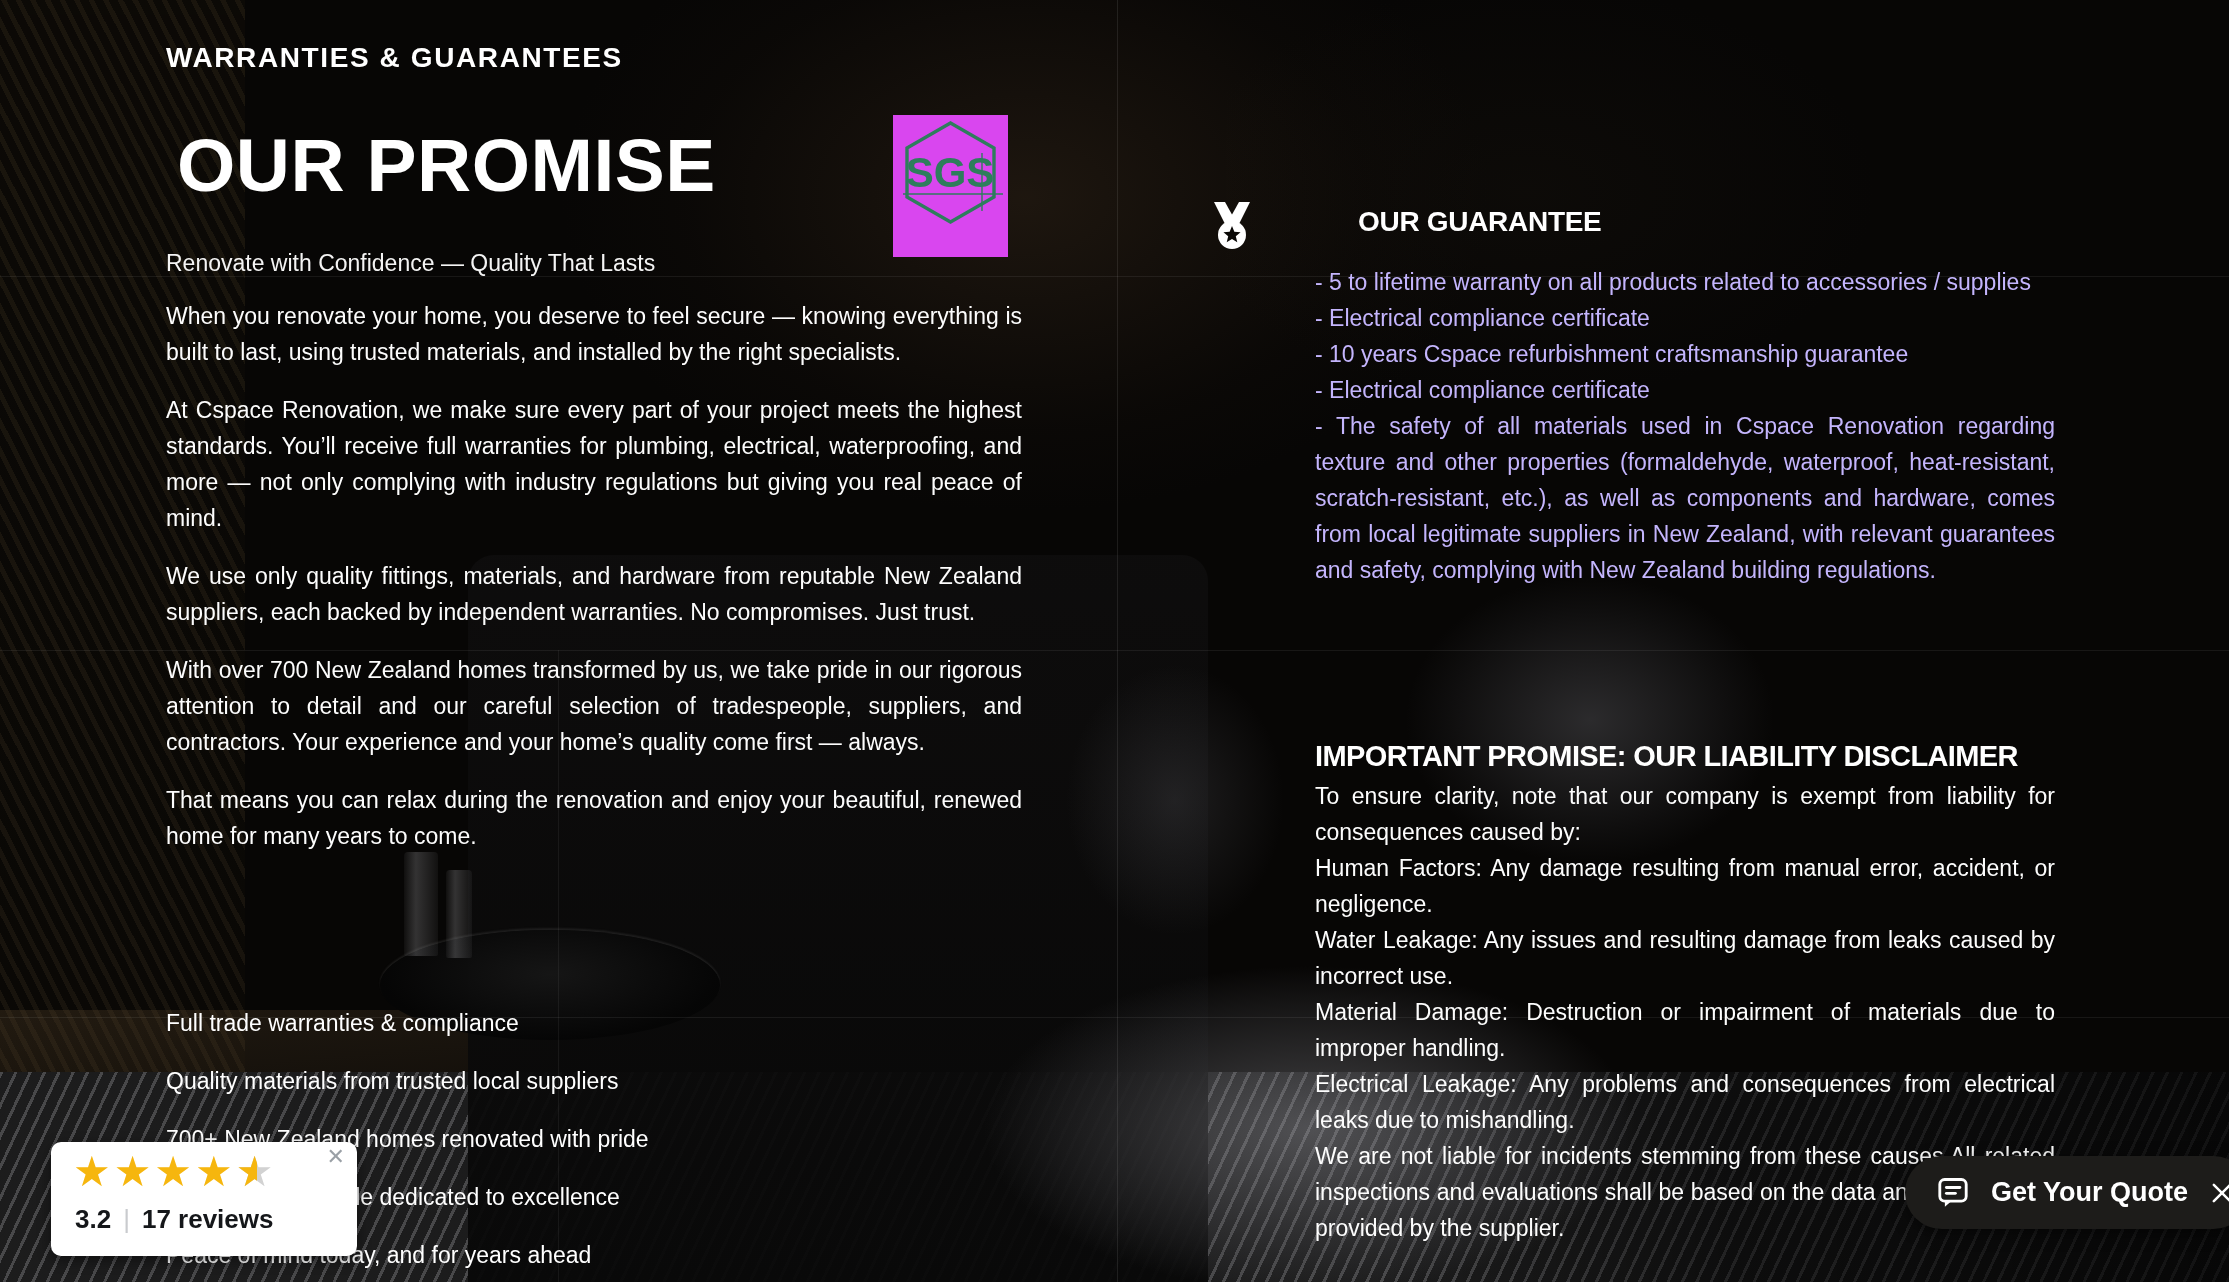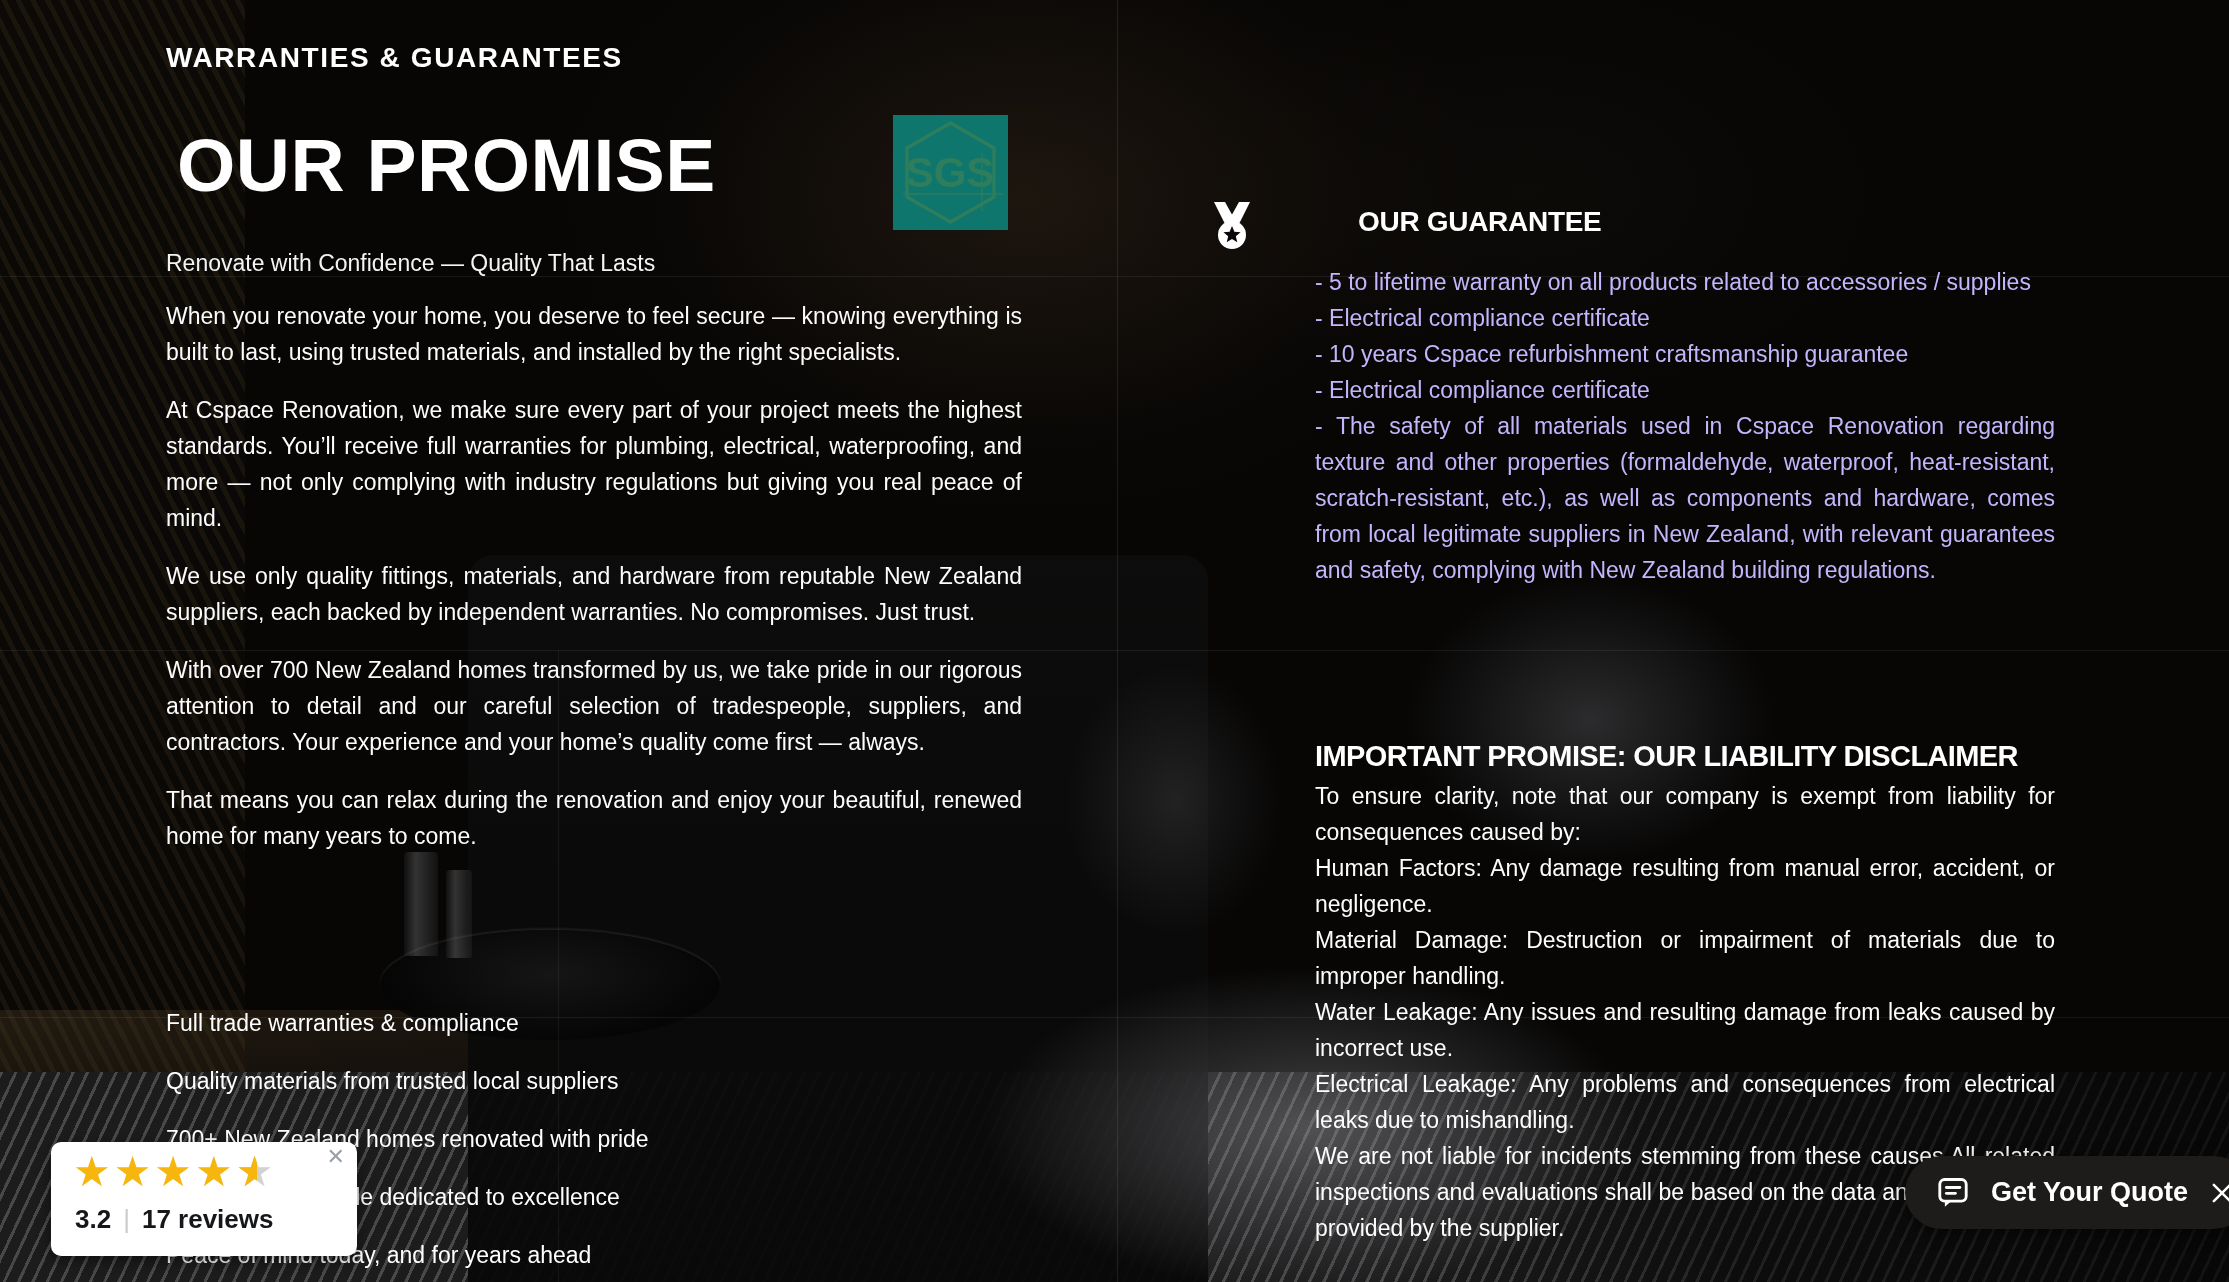--- a/index.html
+++ b/index.html
@@ -48,21 +48,21 @@
   .vline.half{ top:650px; height:632px; background:rgba(255,255,255,.06); }
   
   .eyebrow{ position:absolute; left:166px; top:42px; font-size:28px; font-weight:700; letter-spacing:1.6px; }
   .title{ position:absolute; left:177px; top:128px; font-size:75px; font-weight:800; letter-spacing:.5px; line-height:1; }
   .subtitle{ position:absolute; left:166px; top:248px; font-size:23px; line-height:30px; color:#f4f4f4; }
   .col-left{ position:absolute; left:166px; top:298px; width:856px; }
   .col-left p{ font-size:23px; line-height:36px; text-align:justify; margin:0 0 22px 0; color:#fdfdfd; }
   .features{ position:absolute; left:166px; top:1005px; width:860px; }
   .features div{ font-size:23px; line-height:36px; margin-bottom:22px; }
   
-  .sgs{ position:absolute; left:893px; top:115px; width:115px; height:115px; background:#0f766e; }
+  .sgs{ position:absolute; left:893px; top:115px; width:115px; height:142px; background:#d946ef; }
   
   .medal{ position:absolute; left:1208px; top:202px; width:48px; height:52px; }
   .g-head{ position:absolute; left:1315px; top:206px; font-size:28px; font-weight:800; letter-spacing:-.3px;margin-left:43px; }
   .g-list{ position:absolute; left:1315px; top:264px; width:740px; }
   .g-list div{ font-size:23px; line-height:36px; text-align:justify; color:#c4b5fd; }
   .d-head{ position:absolute; left:1315px; top:740px; font-size:29px; font-weight:800; letter-spacing:-.6px; }
   .d-list{ position:absolute; left:1315px; top:778px; width:740px; }
   .d-list div{ font-size:23px; line-height:36px; text-align:justify; color:#fdfdfd; }
   
   .rev{ position:absolute; left:51px; top:1142px; width:306px; height:114px; background:#fff; border-radius:10px;
@@ -149,22 +149,22 @@
     <div>- 10 years Cspace refurbishment craftsmanship guarantee</div>
     <div>- Electrical compliance certificate</div>
     <div>- The safety of all materials used in Cspace Renovation regarding texture and other properties (formaldehyde, waterproof, heat-resistant, scratch-resistant, etc.), as well as components and hardware, comes from local legitimate suppliers in New Zealand, with relevant guarantees and safety, complying with New Zealand building regulations.</div>
   </div>
 
   <div class="d-head">IMPORTANT PROMISE: OUR LIABILITY DISCLAIMER</div>
 
   <div class="d-list">
     <div>To ensure clarity, note that our company is exempt from liability for consequences caused by:</div>
     <div>Human Factors: Any damage resulting from manual error, accident, or negligence.</div>
+    <div>Water Leakage: Any issues and resulting damage from leaks caused by incorrect use.</div>
     <div>Material Damage: Destruction or impairment of materials due to improper handling.</div>
-    <div>Water Leakage: Any issues and resulting damage from leaks caused by incorrect use.</div>
     <div>Electrical Leakage: Any problems and consequences from electrical leaks due to mishandling.</div>
     <div>We are not liable for incidents stemming from these causes.All related inspections and evaluations shall be based on the data and certifications provided by the supplier.</div>
   </div>
 
   <div class="rev">
     <div class="stars"><span>★</span><span>★</span><span>★</span><span>★</span><span class="star-half"><span>★</span><span class="fill"><span>★</span></span></span>
     </div>
     <div class="score-row">
       <span>3.2</span><span class="sep">|</span><span>17 reviews</span>
     </div>

